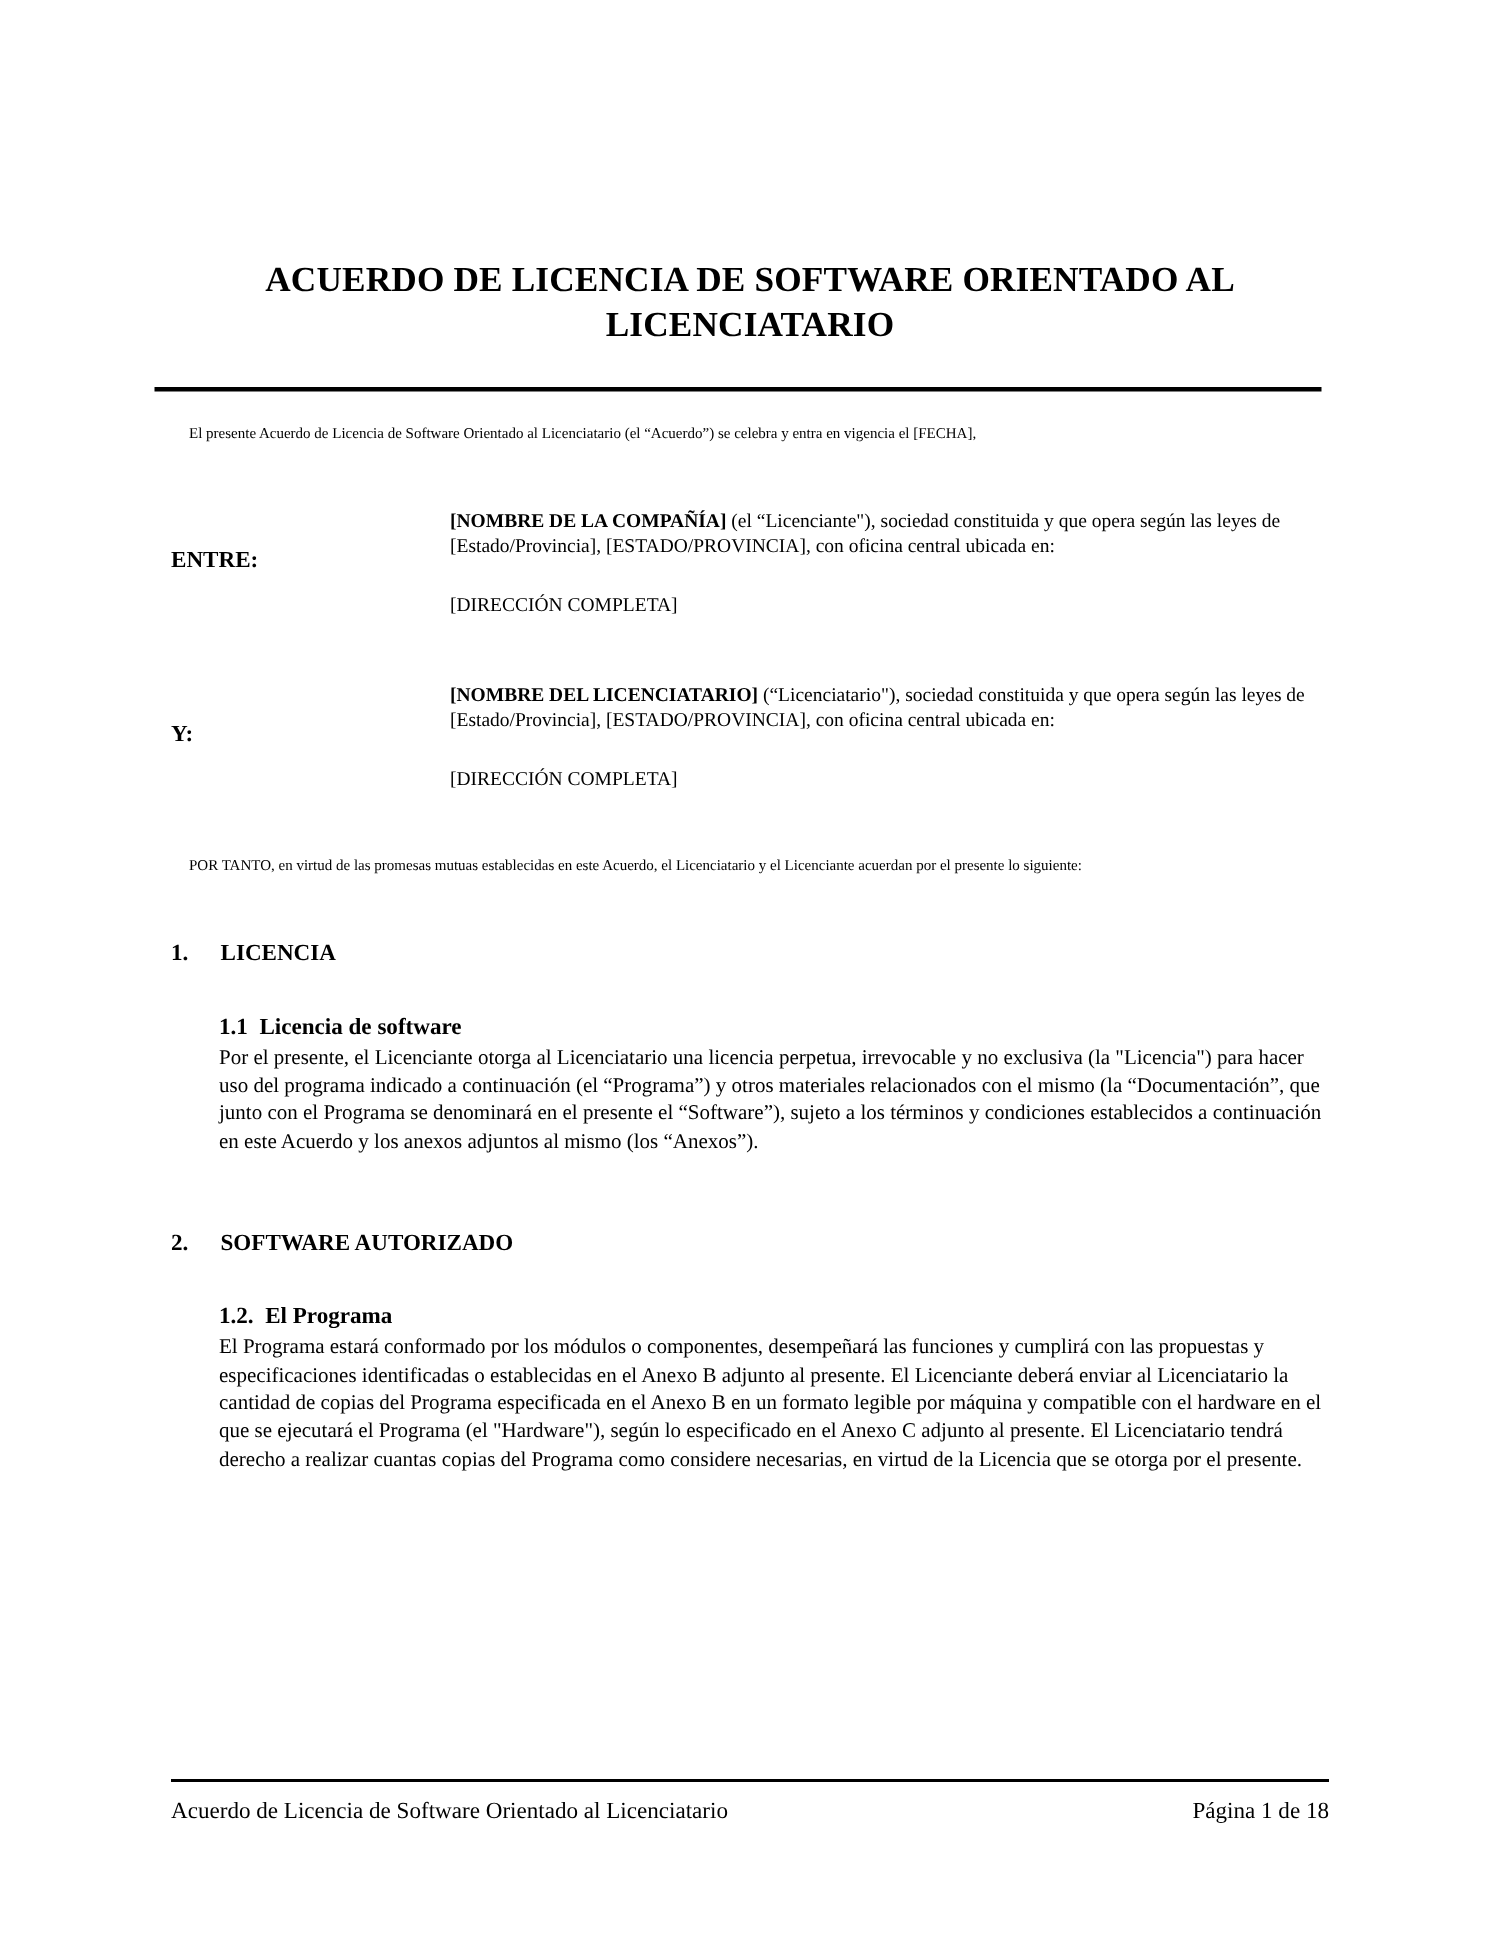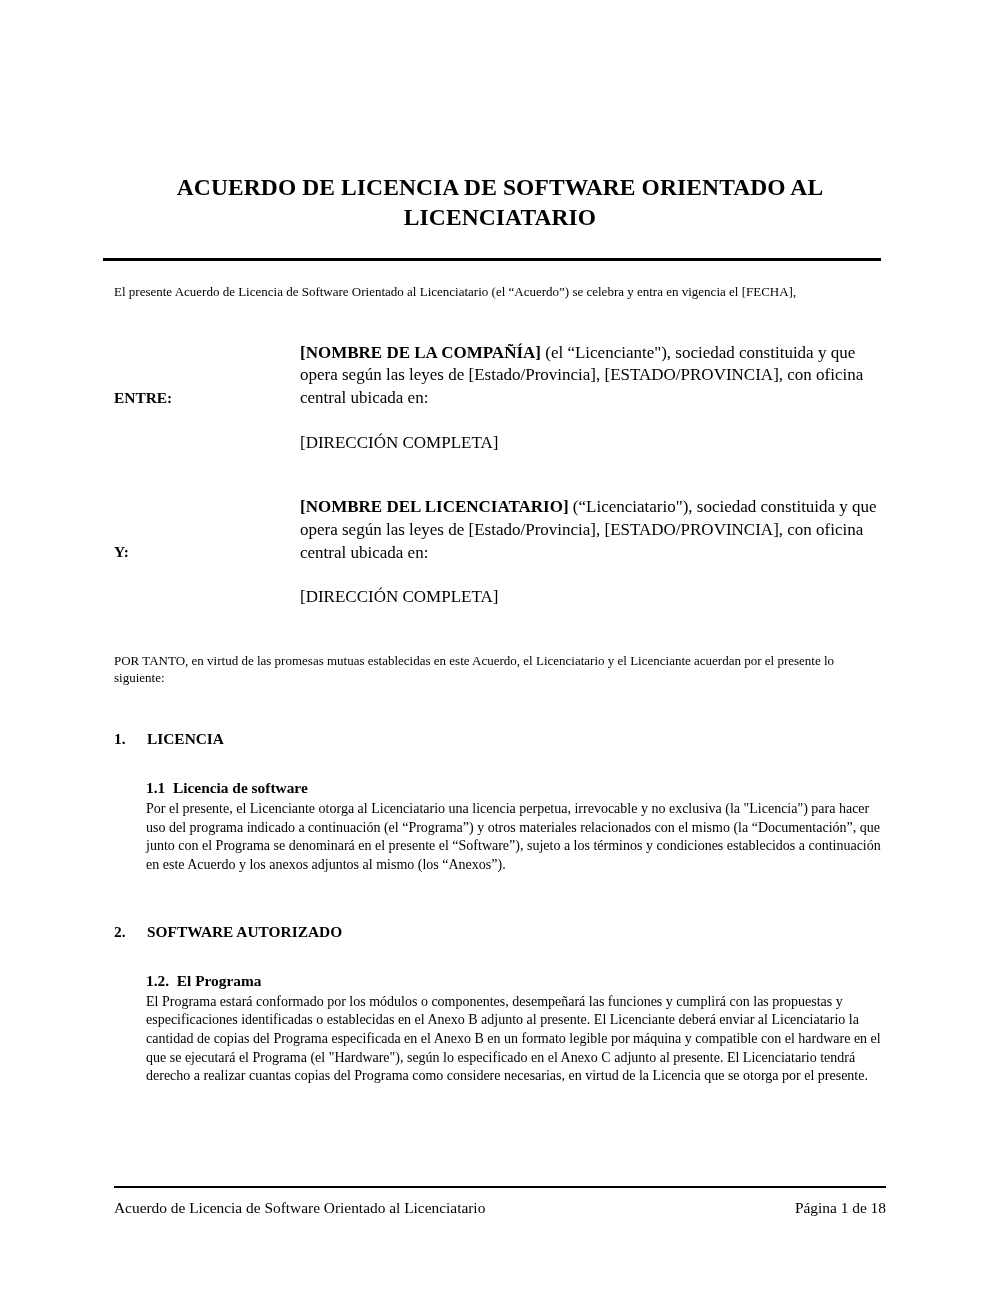--- a/index.html
+++ b/index.html
@@ -44,22 +44,22 @@
   .title-rule {
     margin-top: 26px;
     margin-left: -11px;
     width: 778px;
     height: 0;
     border-top: 3.2px solid #000000;
   }
 
   
   p.body-text {
-    margin: 0;
-    font-size: 13px;
+    margin: 12px;
+    font-size: 10px;
     line-height: 1.335;
   }
 
   .intro-block {
     margin-top: 22px;
   }
 
   
   .party-block {
     display: flex;
@@ -69,21 +69,21 @@
   .party-y     { margin-top: 42px; }
 
   .party-label {
     flex: 0 0 186px;
     font-size: 15.4px;
     font-weight: bold;
     line-height: 1.335;
   }
   .party-body {
     flex: 1 1 auto;
-    font-size: 17px;
+    font-size: 13px;
     line-height: 1.335;
   }
   .party-body .strong {
     font-weight: bold;
   }
   .party-address {
     margin-top: 22px;
   }
 
   

